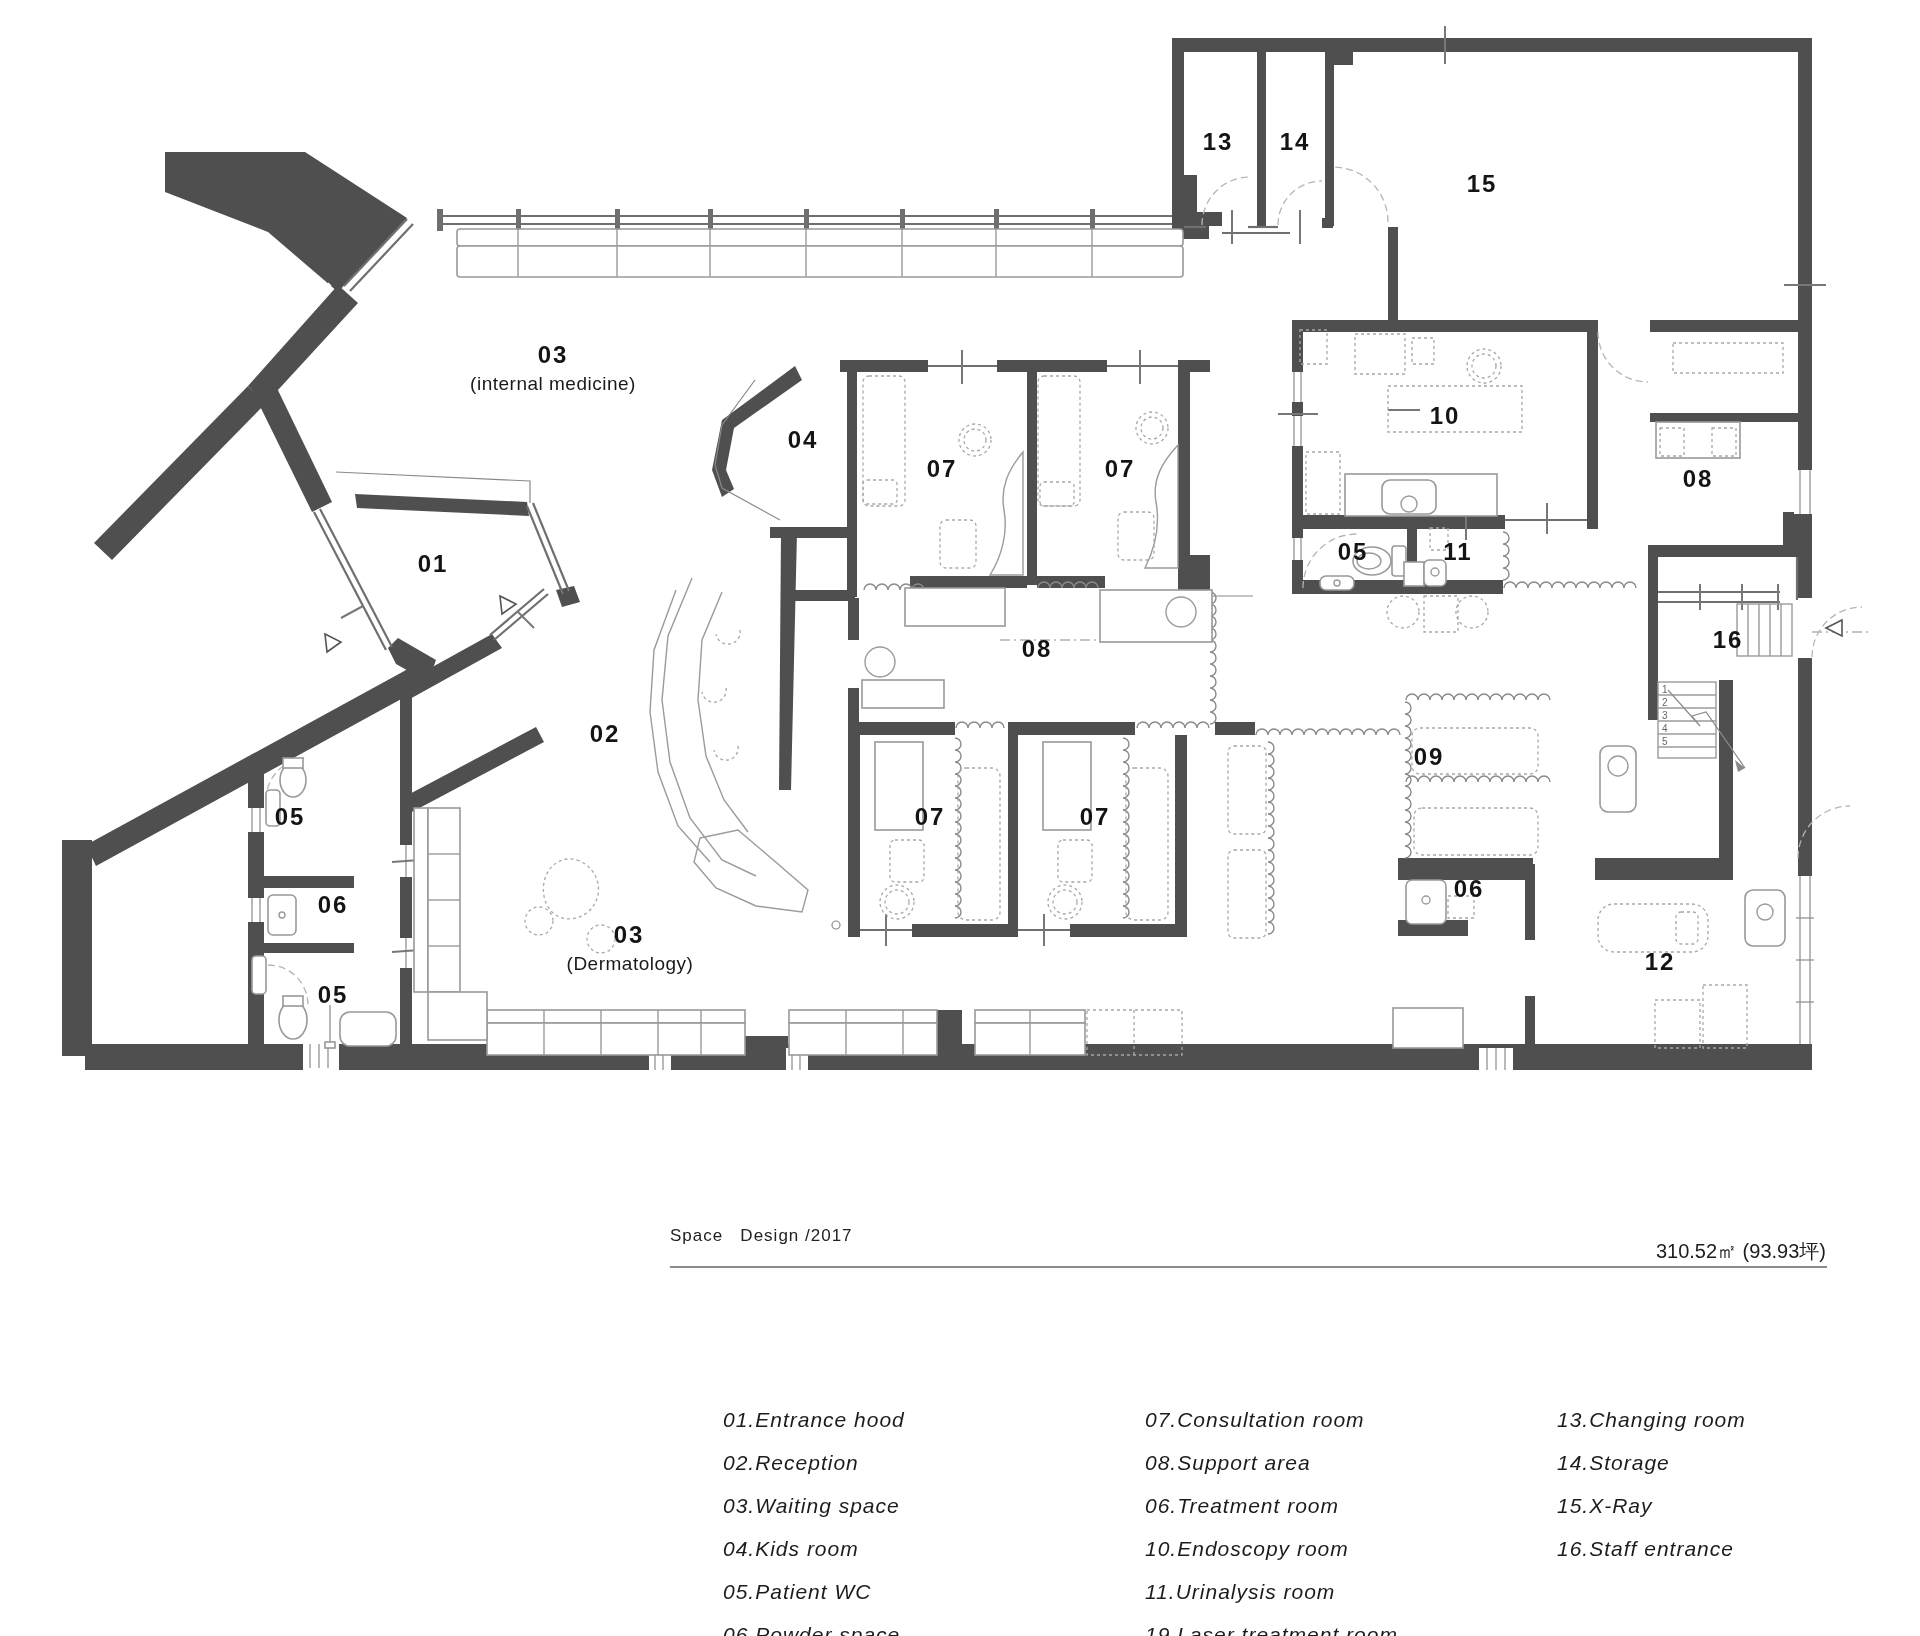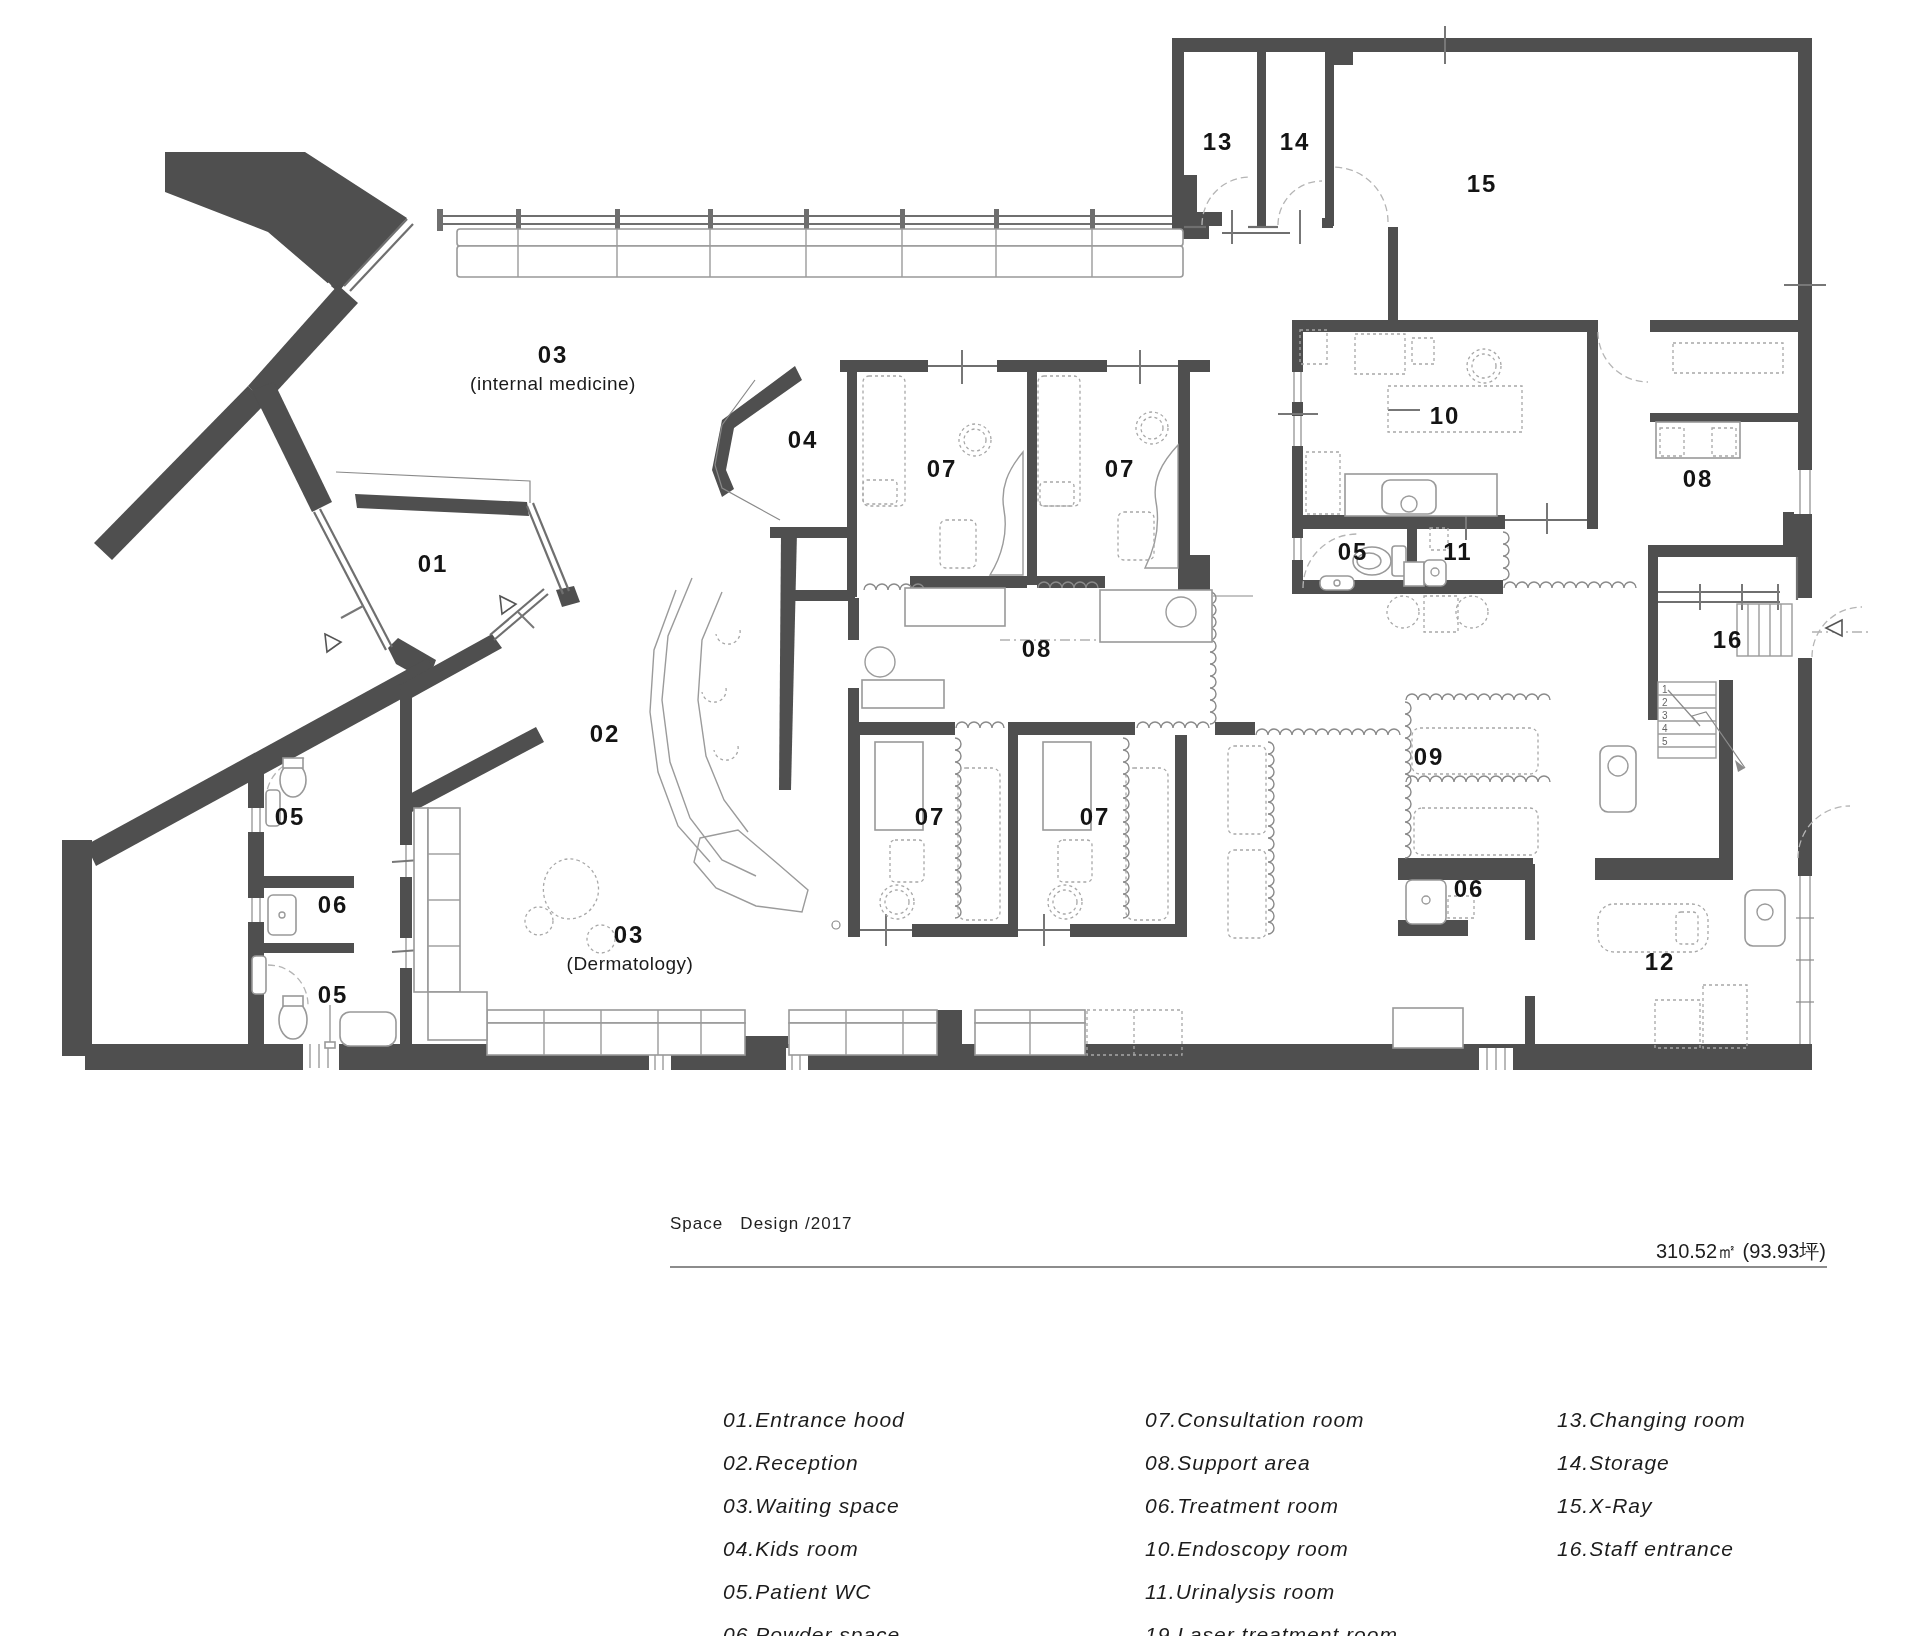--- a/index.html
+++ b/index.html
@@ -15,21 +15,21 @@
   .wave{stroke:#8a8a8a;stroke-width:1.4;fill:none;}
   .arc{stroke:#b5b5b5;stroke-width:1.3;fill:none;stroke-dasharray:7,4;}
   .tick{stroke:#777;stroke-width:2;fill:none;}
   .whitegap{fill:#fff;}
   .tri{fill:#fff;stroke:#555;stroke-width:1.6;}
   .lbl{font-family:"Liberation Sans",sans-serif;font-weight:bold;font-size:24px;fill:#141414;letter-spacing:2px;text-anchor:middle;}
   .sublbl{font-family:"Liberation Sans",sans-serif;font-size:19px;fill:#1a1a1a;letter-spacing:.5px;text-anchor:middle;}
   .stairnum{font-family:"Liberation Sans",sans-serif;font-size:10px;fill:#666;}
   .title-block{position:absolute;left:670px;top:1200px;color:#161616;}
   #doc-title{font-size:27px;letter-spacing:6px;color:#1b1b1b;}
-  #doc-subtitle{font-size:17px;letter-spacing:1px;margin-top:14px;white-space:pre;color:#222;}
+  #doc-subtitle{font-size:17px;letter-spacing:1px;margin-top:26px;white-space:pre;color:#222;}
   #title-rule{position:absolute;left:670px;top:1266px;width:1157px;height:2px;background:#8c8c8c;}
   #doc-area{position:absolute;top:1238px;left:1420px;width:406px;text-align:right;font-size:20px;color:#1d1d1d;}
   .legend-col{position:absolute;top:1398px;list-style:none;margin:0;padding:0;font-style:italic;}
   .legend-col li{height:43px;display:flex;align-items:center;font-size:21px;letter-spacing:1px;color:#1c1c1c;}
   #legend-col-0{left:723px;} #legend-col-1{left:1145px;} #legend-col-2{left:1557px;}
 </style>
 </head>
 <body>
 
 <div id="plan-wrap">

